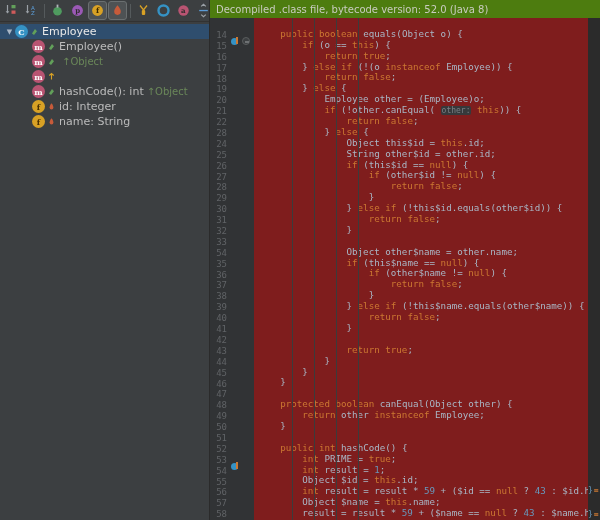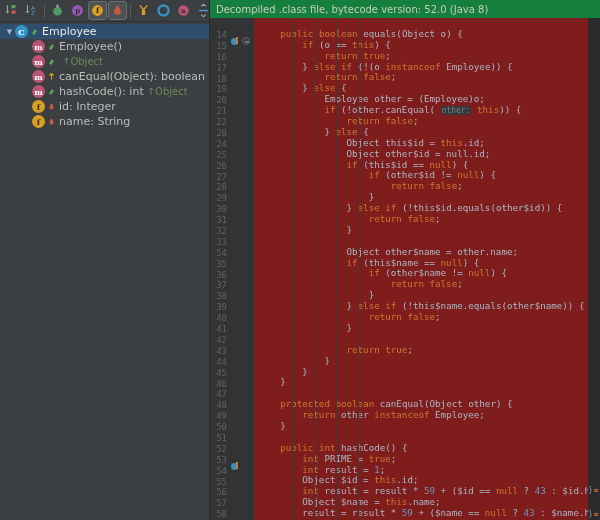--- a/index.html
+++ b/index.html
@@ -108,21 +108,21 @@
   
   .editor-area {
     flex: 1;
     position: relative;
     background: #2b2b2b;
     display: flex; flex-direction: column;
     overflow: hidden;
   }
   .notice-bar {
     height: 18px;
-    background: #15803d;
+    background: #4d7c0f;
     color: #c9ccc0;
     font-size: 10px;
     display: flex; align-items: center;
     padding-left: 6px;
     font-family: "DejaVu Sans", sans-serif;
     flex: 0 0 18px;
     white-space: nowrap;
   }
   .code-wrap {
     flex: 1;
@@ -361,21 +361,20 @@
 
       <div class="tree-row">
         <span class="indent"></span>
         <span class="indent"></span>
         <span class="node-icon ic-method">m</span>
         <span class="vis">
           <svg width="9" height="9" viewBox="0 0 9 9">
               <path d="M4.5 1.5 L4.5 7.5 M2.3 3.5 L4.5 1.5 L6.7 3.5" stroke="#d8a125" stroke-width="1.1" fill="none"></path>
             </svg>
         </span>
-        <span class="tree-label">canEqual(Object): boolean</span>
       </div>
 
       <div class="tree-row">
         <span class="indent"></span>
         <span class="indent"></span>
         <span class="node-icon ic-method">m</span>
         <span class="vis">
           <svg width="9" height="9" viewBox="0 0 9 9">
               <path d="M2 6.5 L5 2 L7 4.2 L4 8 Z" fill="#62a05a"></path>
             </svg>
@@ -574,21 +573,21 @@
             <div class="code-line">        <span class="kw">if</span> (o == <span class="kw">this</span>) {</div>
             <div class="code-line">            <span class="kw">return</span> <span class="kw">true</span>;</div>
             <div class="code-line">        } <span class="kw">else</span> <span class="kw">if</span> (!(o <span class="kw">instanceof</span> Employee)) {</div>
             <div class="code-line">            <span class="kw">return</span> <span class="kw">false</span>;</div>
             <div class="code-line">        } <span class="kw">else</span> {</div>
             <div class="code-line">            Employee other = (Employee)o;</div>
             <div class="code-line">            <span class="kw">if</span> (!other.canEqual( <span class="hint">other:</span> <span class="kw">this</span>)) {</div>
             <div class="code-line">                <span class="kw">return</span> <span class="kw">false</span>;</div>
             <div class="code-line">            } <span class="kw">else</span> {</div>
             <div class="code-line">                Object this$id = <span class="kw">this</span>.id;</div>
-            <div class="code-line">                Object other$id = null.id;</div>
+            <div class="code-line">                String other$id = other.id;</div>
             <div class="code-line">                <span class="kw">if</span> (this$id == <span class="kw">null</span>) {</div>
             <div class="code-line">                    <span class="kw">if</span> (other$id != <span class="kw">null</span>) {</div>
             <div class="code-line">                        <span class="kw">return</span> <span class="kw">false</span>;</div>
             <div class="code-line">                    }</div>
             <div class="code-line">                } <span class="kw">else</span> <span class="kw">if</span> (!this$id.equals(other$id)) {</div>
             <div class="code-line">                    <span class="kw">return</span> <span class="kw">false</span>;</div>
             <div class="code-line">                }</div>
             <div class="code-line">&nbsp;</div>
             <div class="code-line">                Object other$name = other.name;</div>
             <div class="code-line">                <span class="kw">if</span> (this$name == <span class="kw">null</span>) {</div>

